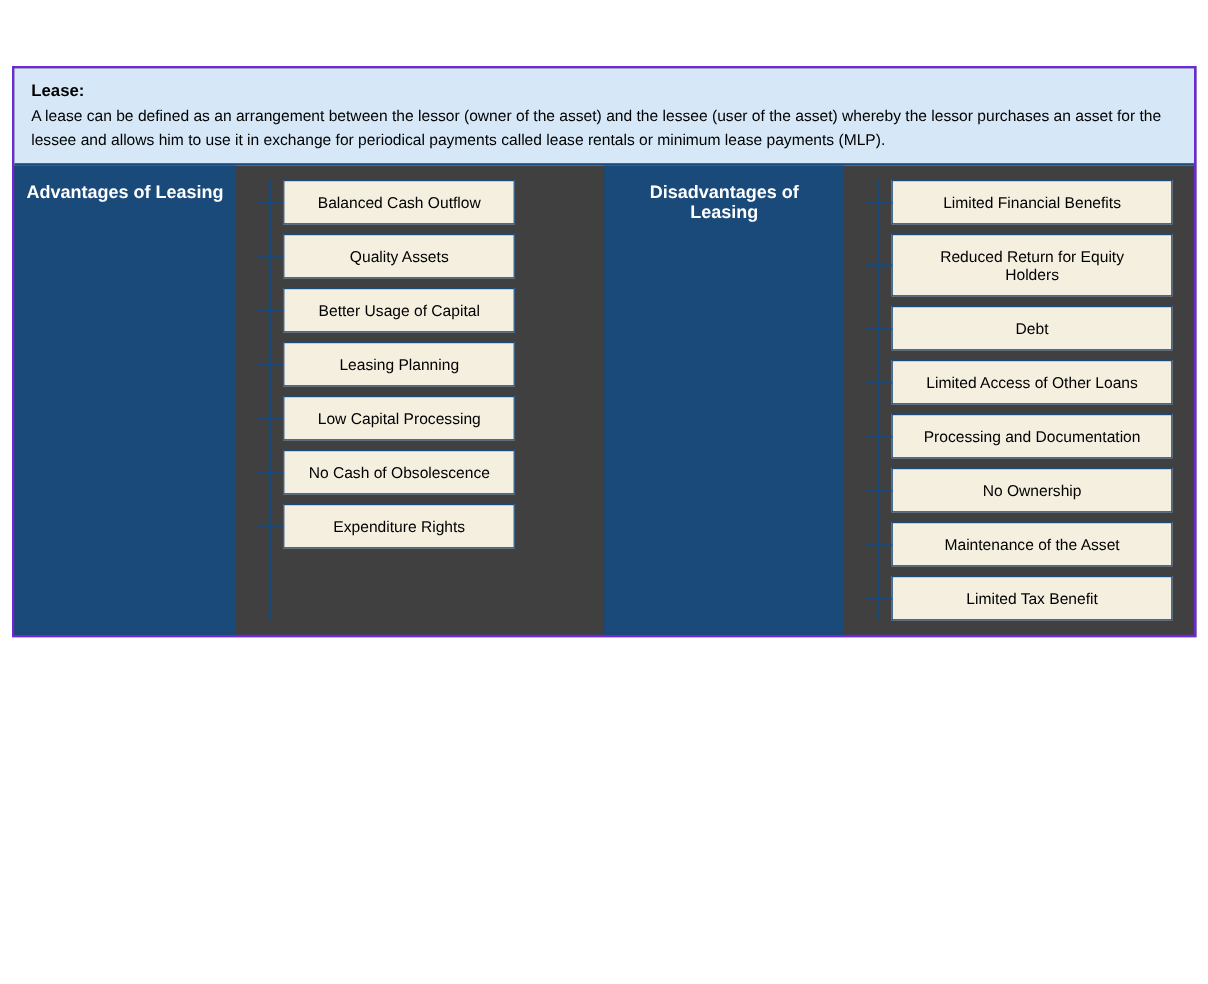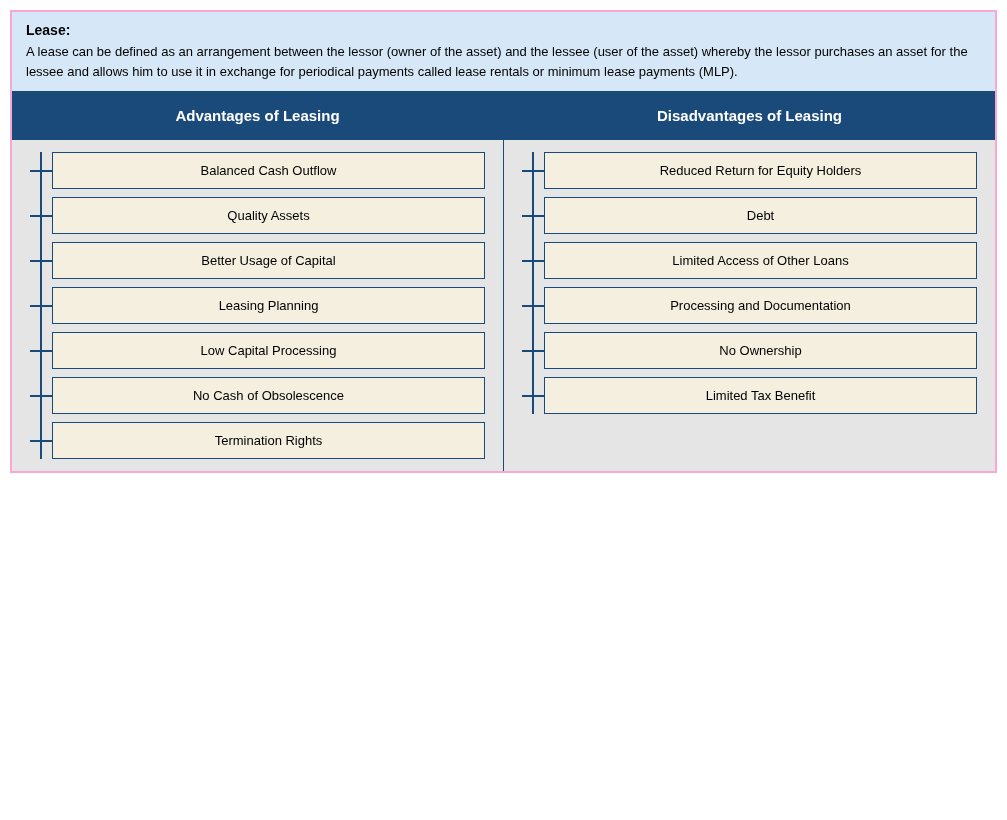--- a/index.html
+++ b/index.html
@@ -6,22 +6,23 @@
     body {
       font-family: Arial, sans-serif;
       background: #fff;
       width: 1007px;
       min-height: 820px;
       padding: 10px;
     }
 
     .page-wrapper {
       width: 987px;
-      border: 2px solid #f9a8d4;
-      background: #e5e5e5;
+      border: 2px solid #6d28d9;
+      background: #404040;
+      margin-top: 45px;
     }
 
     
     .definition-box {
       background: #d6e8f7;
       border-bottom: 2px solid #1a4a7a;
       padding: 10px 14px;
     }
     .definition-title {
       font-weight: bold;
@@ -37,21 +38,21 @@
 
     
     .columns {
       display: flex;
       width: 100%;
     }
 
     .column {
       flex: 1;
       display: flex;
-      flex-direction: column;
+      flex-direction: row;
       border-right: 1px solid #1a4a7a;
     }
     .column:last-child {
       border-right: none;
     }
 
     
     .col-header {
       background: #1a4a7a;
       color: #fff;
@@ -114,21 +115,21 @@
       position: relative;
       z-index: 1;
     }
 
     
     .item-box {
       flex: 1;
       border: 1.5px solid #1a4a7a;
       background: #f5efe0;
       text-align: center;
-      padding: 10px 8px;
+      padding: 10px 20px;
       font-size: 13px;
       color: #000;
       margin-right: 18px;
     }
 
     .left-column .item-box {
       margin-right: 18px;
     }
 
     .right-column .item-box {
@@ -162,42 +163,48 @@
           <div class="item-row">
             <div class="item-box">Leasing Planning</div>
           </div>
           <div class="item-row">
             <div class="item-box">Low Capital Processing</div>
           </div>
           <div class="item-row">
             <div class="item-box">No Cash of Obsolescence</div>
           </div>
           <div class="item-row">
-            <div class="item-box">Termination Rights</div>
+            <div class="item-box">Expenditure Rights</div>
           </div>
         </div>
     </div>
 
     <div class="column right-column">
       <div class="col-header">Disadvantages of Leasing</div>
       <div class="items-area" id="disadvantages-list">
           <div class="item-row">
+            <div class="item-box">Limited Financial Benefits</div>
+          </div>
+          <div class="item-row">
             <div class="item-box">Reduced Return for Equity Holders</div>
           </div>
           <div class="item-row">
             <div class="item-box">Debt</div>
           </div>
           <div class="item-row">
             <div class="item-box">Limited Access of Other Loans</div>
           </div>
           <div class="item-row">
             <div class="item-box">Processing and Documentation</div>
           </div>
           <div class="item-row">
             <div class="item-box">No Ownership</div>
+          </div>
+          <div class="item-row">
+            <div class="item-box">Maintenance of the Asset</div>
           </div>
           <div class="item-row">
             <div class="item-box">Limited Tax Benefit</div>
           </div>
         </div>
     </div>
 
   </div>
 </div>
 

